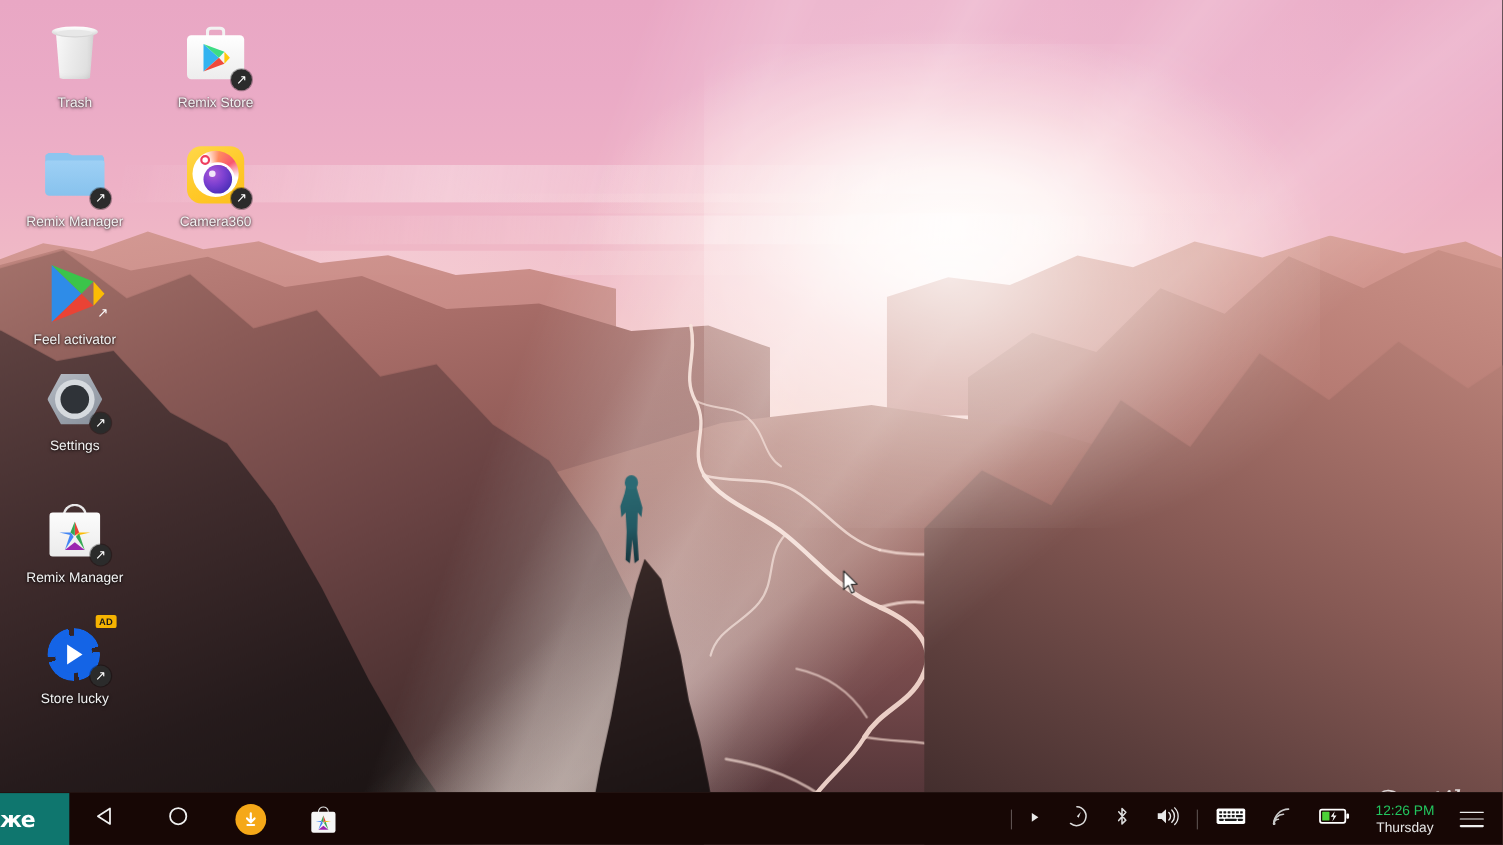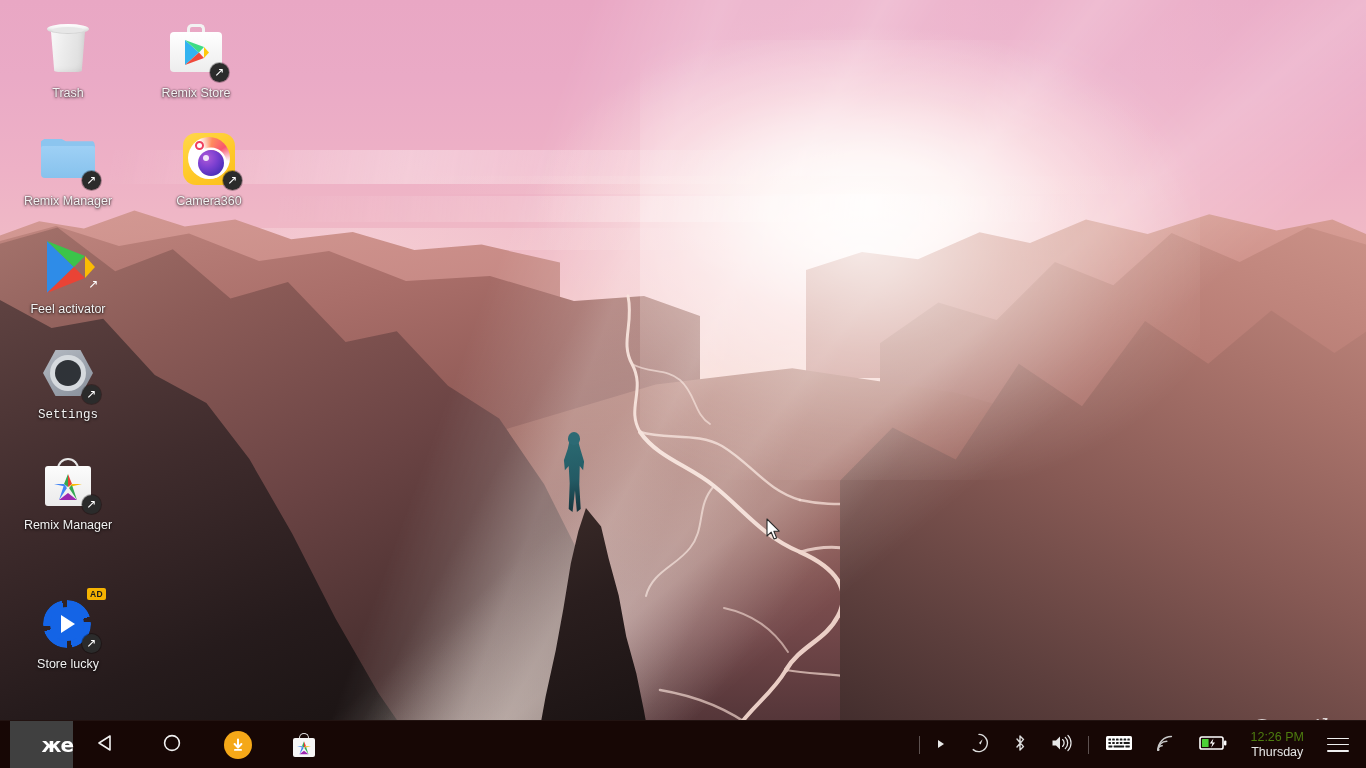--- a/index.html
+++ b/index.html
@@ -287,22 +287,22 @@
   
   #cursor { position:absolute; left:766px; top:518px; width:16px; height:24px; pointer-events:none; }
 
   
   #taskbar {
     position:absolute; left:0; bottom:0; width:1366px; height:48px;
     background:#170705; display:flex; align-items:center;
     border-top:1px solid rgba(255,255,255,.05);
   }
   #launcher {
-    width:63px; height:48px; background:#404040;
-    display:flex; align-items:center; justify-content:flex-end; cursor:pointer;margin-left:10px;
+    width:63px; height:48px; background:#0f766e;
+    display:flex; align-items:center; justify-content:flex-start; cursor:pointer;
   }
   #launcher .logo {
     color:#ffffff; font-size:20px; font-weight:bold; letter-spacing:-1px;
     font-family:"DejaVu Sans", sans-serif;
   }
   .tb-btn {
     width:66px; height:48px; display:flex; align-items:center; justify-content:center;
     cursor:pointer;
   }
 
@@ -326,21 +326,21 @@
   #tray { display:flex; align-items:center; height:48px; padding-right:6px; }
   .tray-item {
     height:48px; display:flex; align-items:center; justify-content:center;
     padding:0 11px; cursor:pointer;
   }
   .tray-sep { width:1px; height:18px; background:rgba(255,255,255,.30); margin:0 5px; }
   #clock {
     height:48px; display:flex; flex-direction:column; align-items:center;
     justify-content:center; padding:0 12px; cursor:pointer; line-height:15px;
   }
-  #clock .t { color:#4d7c0f; font-size:12.5px; }
+  #clock .t { color:#22c55e; font-size:12.5px; }
   #clock .d { color:#e6e6e6; font-size:12.5px; }
   .hamb {
     width:22px; height:14px; display:flex; flex-direction:column;
     justify-content:space-between;
   }
   .hamb i { display:block; height:1.6px; background:#efefef; border-radius:1px; }
 
   
   #wp-watermark {
     position:absolute; right:30px; bottom:24px;
@@ -429,21 +429,21 @@
 
     <div class="d-icon" style="left:0px; top:130px;">
       <div class="art">
         <div class="ic-fold-back"></div>
         <div class="ic-fold-front"></div>
         <div class="shortcut"></div>
       </div>
       <div class="lbl">Remix Manager</div>
     </div>
 
-    <div class="d-icon" style="left:141px; top:130px;">
+    <div class="d-icon" style="left:128px; top:130px;">
       <div class="art">
         <div class="ic-c360">
           <div class="c360-swirl"></div>
           <div class="c360-dot"></div>
           <div class="c360-lens"></div>
           <div class="c360-hl"></div>
         </div>
         <div class="shortcut"></div>
       </div>
       <div class="lbl">Camera360</div>
@@ -455,21 +455,21 @@
           <polygon points="4,2 31,28 4,54" fill="#2e8ce8"></polygon>
           <polygon points="4,2 31,28 42,17" fill="#3bc44a"></polygon>
           <polygon points="4,54 31,28 42,39" fill="#ea4335"></polygon>
           <polygon points="42,17 52,28 42,39" fill="#fbbc04"></polygon>
         </svg>
         <div class="shortcut" style="right:-6px;bottom:2px;background:transparent;box-shadow:none;"></div>
       </div>
       <div class="lbl">Feel activator</div>
     </div>
 
-    <div class="d-icon" style="left:0px; top:344px;font-family:Liberation Mono, monospace;">
+    <div class="d-icon" style="left:0px; top:334px;">
       <div class="art">
         <div class="ic-set-hex"></div>
         <div class="ic-set-ring"></div>
         <div class="shortcut"></div>
       </div>
       <div class="lbl">Settings</div>
     </div>
 
     <div class="d-icon" style="left:0px; top:454px;">
       <div class="art">
@@ -484,21 +484,21 @@
             <polygon points="23,26 15,14 18,11" fill="#34a853"></polygon>
             <polygon points="5,26 13,14 10,11" fill="#4285f4"></polygon>
             <polygon points="23,26 14,19 5,26" fill="#9c27b0"></polygon>
           </svg>
         </div>
         <div class="shortcut"></div>
       </div>
       <div class="lbl">Remix Manager</div>
     </div>
 
-    <div class="d-icon" style="left:0px; top:564px;margin-top:29px;">
+    <div class="d-icon" style="left:0px; top:564px;">
       <div class="art">
         <div class="fl-ring"></div>
         <div class="fl-disc"></div>
         <div class="fl-play"></div>
         <div class="ad-badge">AD</div>
         <div class="shortcut"></div>
       </div>
       <div class="lbl">Store lucky</div>
     </div>
 

